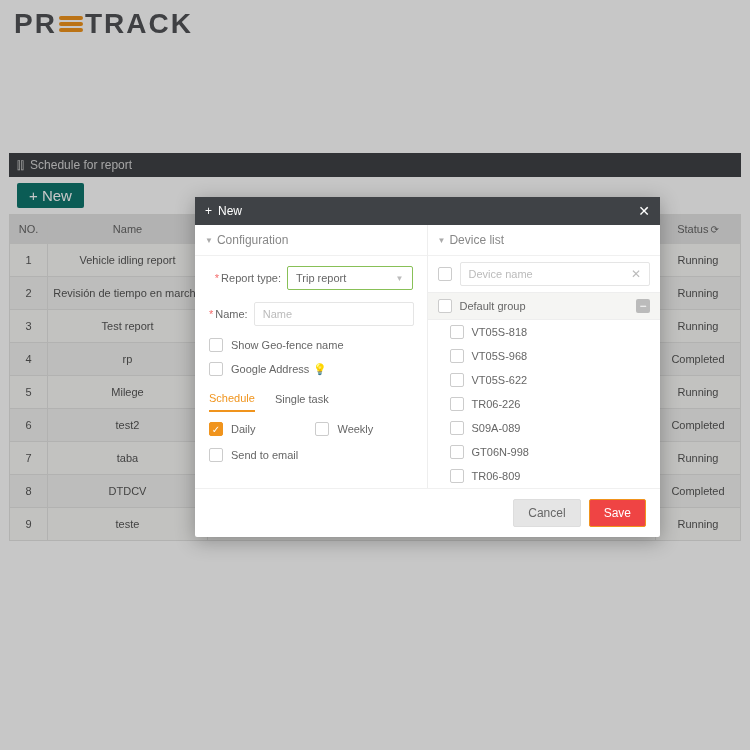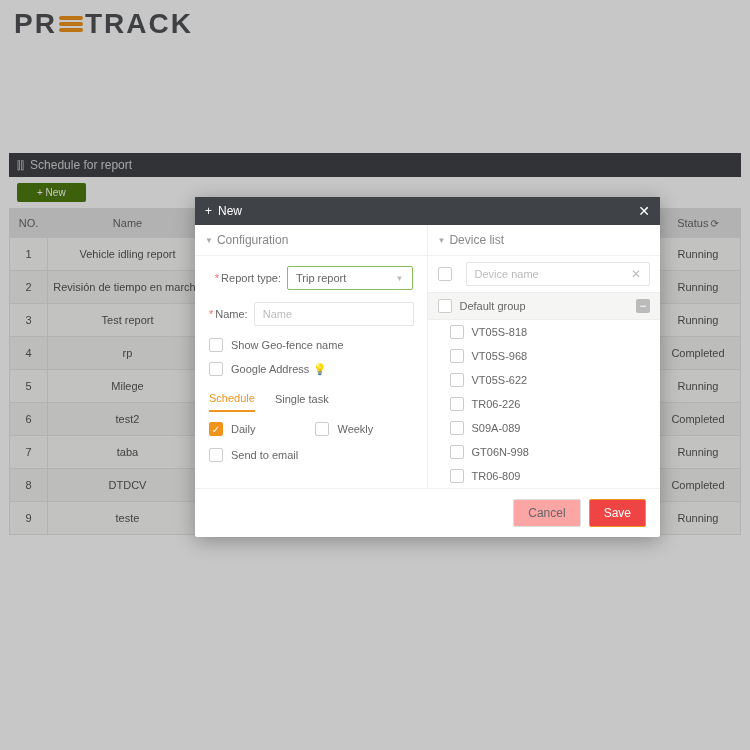--- a/index.html
+++ b/index.html
@@ -4,21 +4,21 @@
 <style>
 * { box-sizing: border-box; margin: 0; padding: 0; }
 body { font-family: Arial, sans-serif; font-size: 12px; width: 750px; height: 750px; background: #fff; position: relative; overflow: hidden; }
 .logo { position: absolute; top: 8px; left: 14px; font-size: 28px; font-weight: 700; letter-spacing: 2px; color: #515356; display: flex; align-items: center; }
 .logo-icon { display: inline-flex; flex-direction: column; justify-content: center; width: 24px; height: 24px; margin: 0 2px; }
 .logo-icon span { height: 4px; background: #f0941d; border-radius: 2px; margin: 1px 0; }
 .bg-page { position: absolute; top: 153px; left: 9px; right: 9px; bottom: 93px; background: #fff; }
 .bg-header { height: 24px; background: #3f4246; color: #d5d5d5; display: flex; align-items: center; padding: 0 8px; font-size: 12px; }
 .bg-header .bars { margin-right: 6px; font-size: 11px; }
 .bg-toolbar { padding: 6px 8px; background: #fff; }
-.btn-new-bg { background: #4d7c0f; color: #fff; border: none; border-radius: 2px; padding: 4px 20px; font-size: 10px; cursor: pointer; }
+.btn-new-bg { background: #0f766e; color: #fff; border: none; border-radius: 2px; padding: 4px 12px; font-size: 15px; cursor: pointer; }
 .bg-table { width: 100%; border-collapse: collapse; background: #fff; }
 .bg-table th { background: #e5e5e5; border: 1px solid #e5e5e3; padding: 8px 4px; font-weight: 400; color: #666; font-size: 11px; }
 .bg-table td { border: 1px solid #e5e5e3; padding: 10px 4px; text-align: center; color: #555; font-size: 11px; background: #f9f9f7; }
 .bg-table tr:nth-child(even) td { background: #f3f3f1; }
 .refresh-icon { font-size: 10px; margin-left: 2px; }
 .overlay { position: absolute; inset: 0; background: rgba(0,0,0,0.22); }
 .modal { position: absolute; top: 197px; left: 195px; width: 465px; background: #fff; border-radius: 2px; box-shadow: 0 4px 20px rgba(0,0,0,0.3); }
 .modal-header { background: #3f4246; color: #fff; height: 28px; display: flex; align-items: center; justify-content: space-between; padding: 0 10px; font-size: 12px; }
 .modal-header .left { display: flex; align-items: center; gap: 6px; }
 .modal-header .close { cursor: pointer; font-size: 14px; }
@@ -37,34 +37,34 @@
 .input-text::placeholder { color: #bbb; }
 .chk-row { display: flex; align-items: center; margin-bottom: 10px; font-size: 11px; color: #666; }
 .chk { width: 14px; height: 14px; border: 1px solid #ccc; border-radius: 2px; margin-right: 8px; display: inline-flex; align-items: center; justify-content: center; background: #fff; cursor: pointer; }
 .chk.checked { background: #f0941d; border-color: #f0941d; color: #fff; font-size: 10px; }
 .bulb { color: #f0941d; margin-left: 4px; }
 .tabs { display: flex; margin: 6px 0 10px; font-size: 11px; align-items: center; }
 .tab { padding: 6px 0; margin-right: 20px; cursor: pointer; color: #666; }
 .tab.active { color: #f0941d; border-bottom: 2px solid #f0941d; }
 .sched-row { display: flex; align-items: center; margin-bottom: 12px; }
 .sched-opt { display: flex; align-items: center; font-size: 11px; color: #666; margin-right: 60px; }
-.dev-search { display: flex; align-items: center; padding: 6px 10px; gap: 6px; }
+.dev-search { display: flex; align-items: center; padding: 6px 10px; gap: 0; }
 .dev-search .chk { flex-shrink: 0; }
 .dev-search-box { flex: 1; border: 1px solid #e5e5e5; border-radius: 2px; height: 24px; display: flex; align-items: center; padding: 0 8px; }
 .dev-search-box input { border: none; outline: none; flex: 1; font-size: 11px; color: #333; }
 .dev-search-box input::placeholder { color: #bbb; }
 .dev-search-box .clear { color: #bbb; cursor: pointer; font-size: 12px; }
 .dev-group { background: #f5f5f3; padding: 6px 10px; display: flex; align-items: center; justify-content: space-between; font-size: 11px; color: #666; border-top: 1px solid #eee; border-bottom: 1px solid #eee; }
 .dev-group .left { display: flex; align-items: center; }
 .dev-group .minus { width: 14px; height: 14px; background: #bbb; color: #fff; border-radius: 2px; display: flex; align-items: center; justify-content: center; font-size: 12px; cursor: pointer; }
 .dev-list { max-height: 220px; }
 .dev-item { display: flex; align-items: center; padding: 5px 10px 5px 22px; font-size: 11px; color: #666; }
 .modal-footer { display: flex; justify-content: flex-end; gap: 8px; padding: 10px 14px; border-top: 1px solid #f0f0f0; }
 .btn { border-radius: 2px; padding: 6px 14px; font-size: 12px; cursor: pointer; }
-.btn-cancel { background: #fca5a5; border: 1px solid #ddd; color: #666; }
+.btn-cancel { background: #e5e5e5; border: 1px solid #ddd; color: #666; }
 .btn-save { background: #ef4444; border: 1px solid #f0941d; color: #fff; }
 </style>
 </head>
 <body>
 
 <div class="logo">
   <span>PR</span>
   <span class="logo-icon">
       <span></span>
       <span></span>

